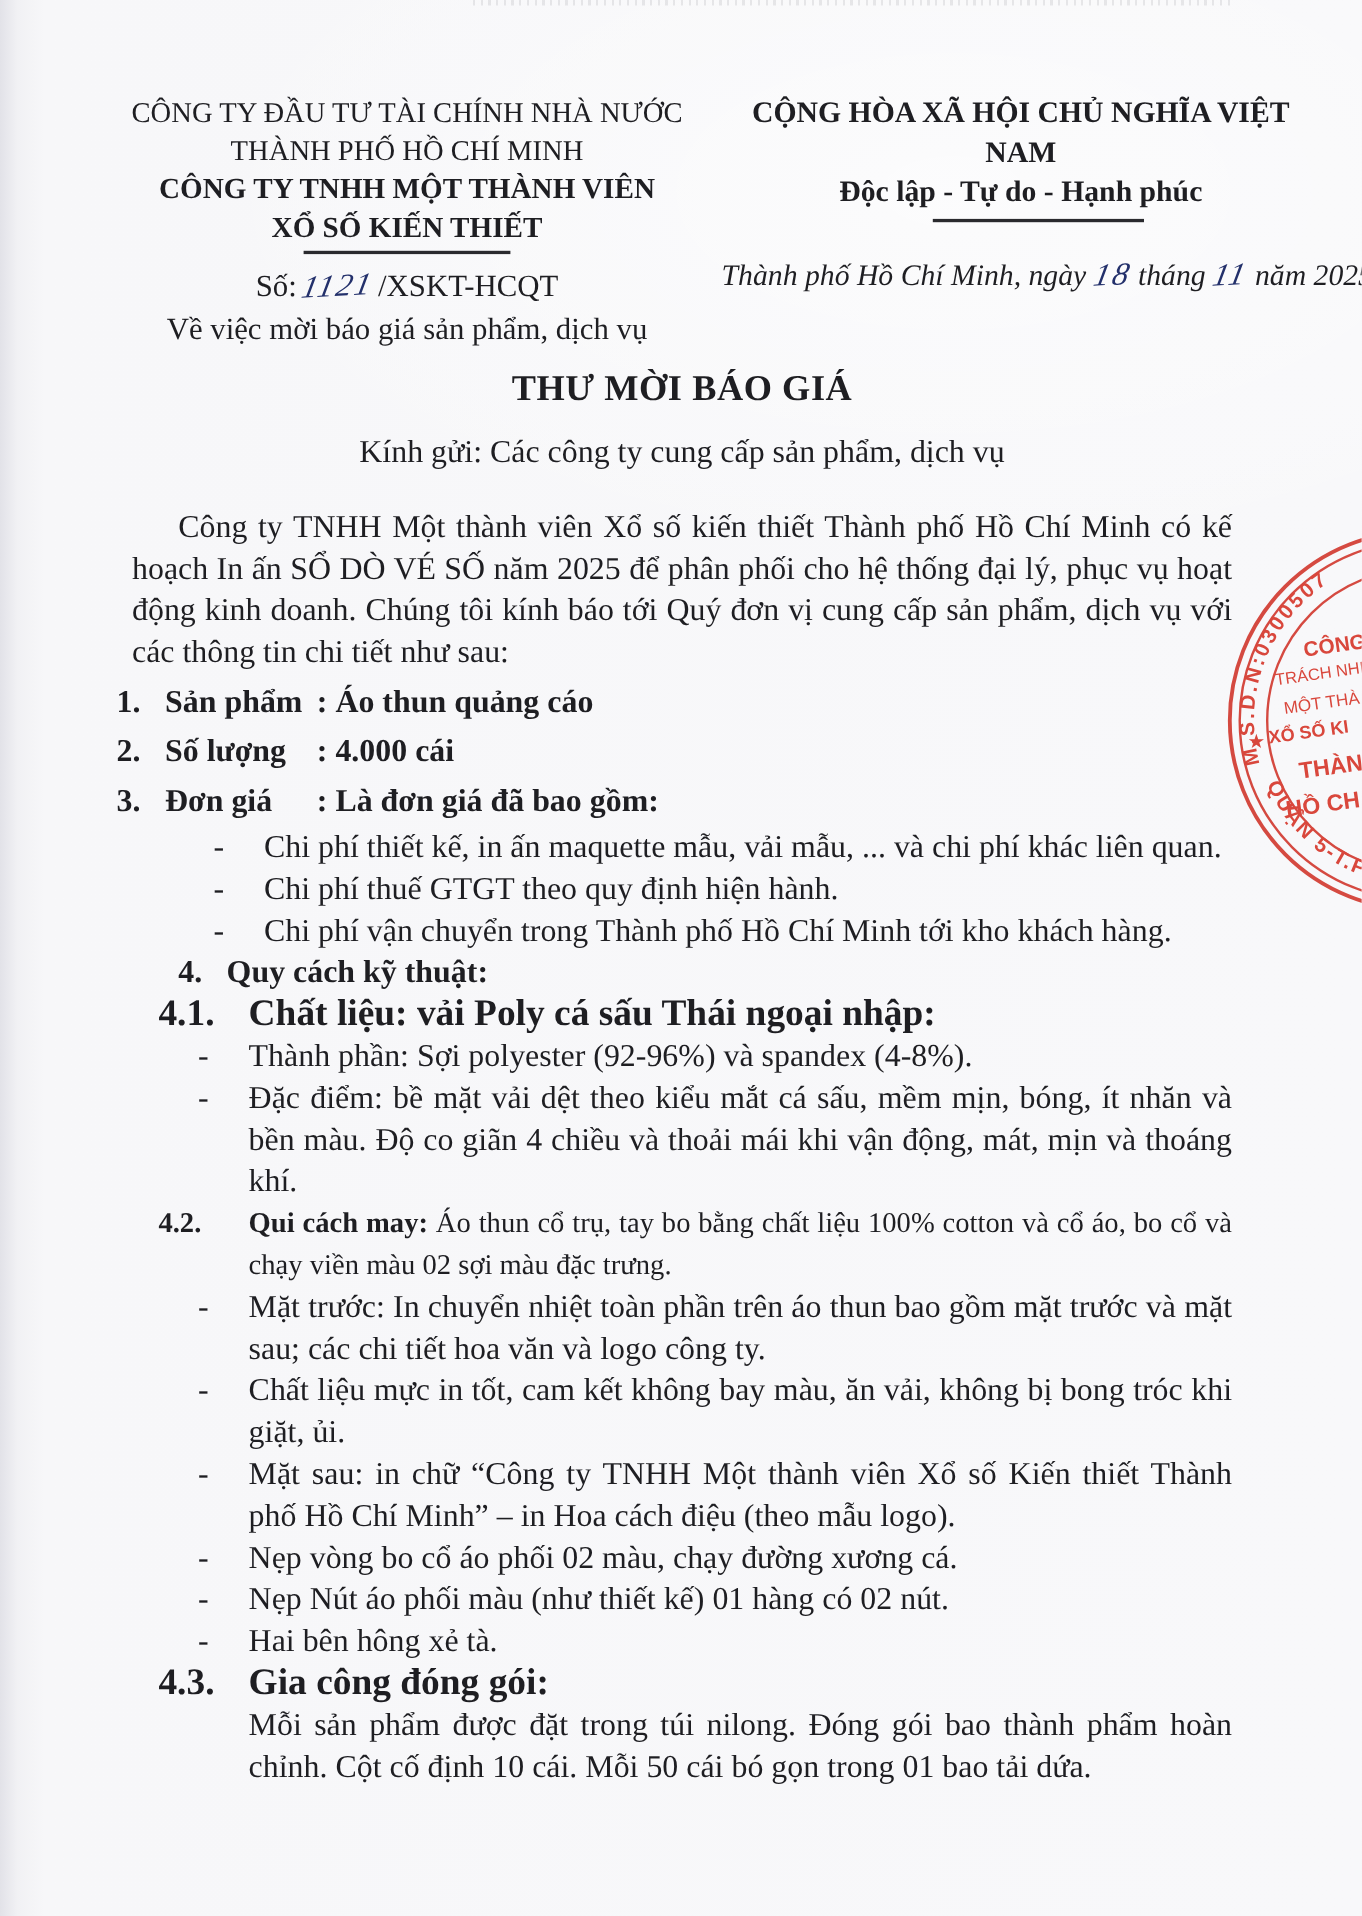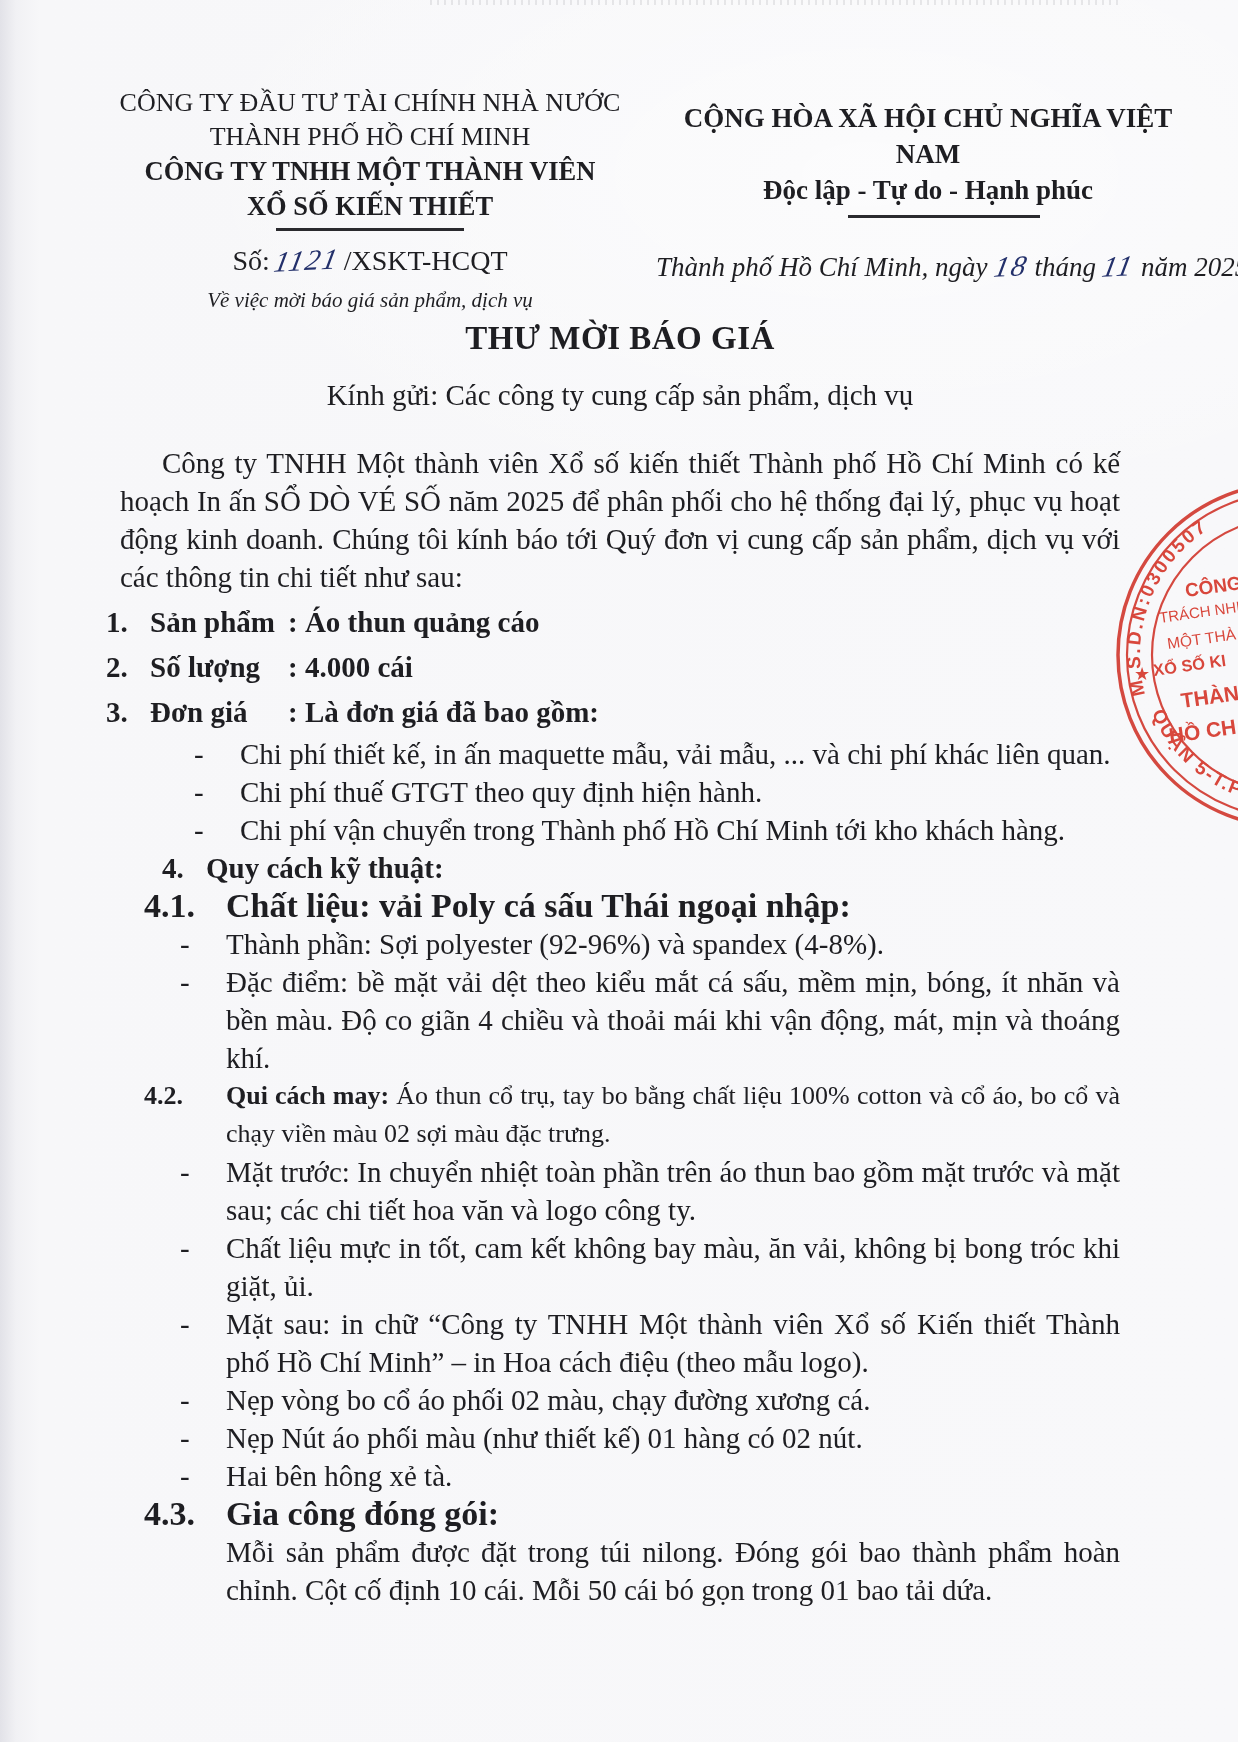--- a/index.html
+++ b/index.html
@@ -22,35 +22,35 @@
     background:repeating-linear-gradient(90deg,rgba(70,70,80,.5) 0 2px,rgba(0,0,0,0) 2px 7px);
     opacity:.22;
   }
   
   .headrow{position:relative;height:232px;padding-top:86px;}
   .hleft{position:absolute;left:116px;top:86px;width:508px;text-align:center;}
   .hleft .l{font-size:26px;line-height:34px;}
   .hleft .lb{font-size:26.5px;line-height:35px;font-weight:bold;}
   .u1{width:188px;height:3px;background:#2a2a2e;margin:4px auto 9px auto;}
   .soline{font-size:28px;line-height:40px;}
-  .subject{font-size:21px;line-height:38px;font-style:italic;}
-  .hright{position:absolute;left:656px;top:100px;width:544px;text-align:center;}
+  .subject{font-size:28px;line-height:38px;}
+  .hright{position:absolute;left:656px;top:84px;width:544px;text-align:center;}
   .hright .t1{font-size:27px;line-height:36px;font-weight:bold;}
   .hright .t2{font-size:27px;line-height:37px;font-weight:bold;}
   .u2{width:192px;height:3px;background:#2a2a2e;margin:6px auto 0 auto;transform:translateX(16px);}
   .dateline{margin-top:30px;font-size:27px;line-height:36px;font-style:italic;white-space:nowrap;}
   .hand{
     font-style:italic;color:#23306b;font-size:29px;
     display:inline-block;transform:skewX(-14deg) rotate(-3deg);
     margin:0 7px;letter-spacing:2px;
   }
   .hand.small-gap{margin:0 5px;}
   
   .content{padding-right:118px;}
-  .title{padding-left:120px;text-align:center;font-size:33px;line-height:40px;font-weight:bold;letter-spacing:.5px;}
+  .title{margin-top:16px;padding-left:120px;text-align:center;font-size:33px;line-height:40px;font-weight:bold;letter-spacing:.5px;}
   .greeting{margin-top:18px;padding-left:120px;text-align:center;font-size:29px;line-height:38px;}
   .para{font-size:29px;line-height:38px;}
   .intro{margin-top:30px;padding-left:120px;text-indent:42px;text-align:justify;}
   .nitem{margin-top:7px;padding-left:106px;font-size:29px;line-height:38px;font-weight:bold;}
   .nitem .n{display:inline-block;width:44px;}
   .nitem .lbl{display:inline-block;width:138px;}
   .dash1{padding-left:240px;text-indent:-46px;font-size:29px;line-height:38px;}
   .mark{display:inline-block;width:46px;text-indent:0;}
   .sec4{padding-left:162px;font-size:29px;line-height:38px;font-weight:bold;}
   .sec4 .n{display:inline-block;width:44px;}

